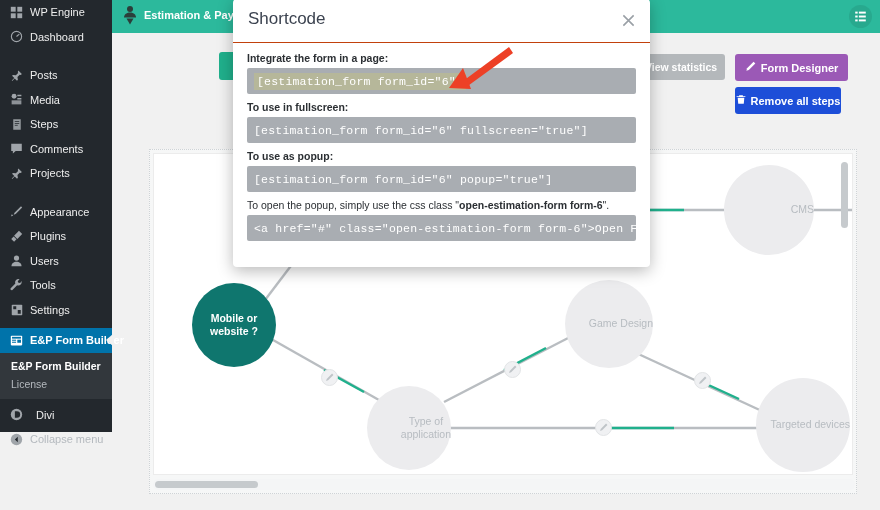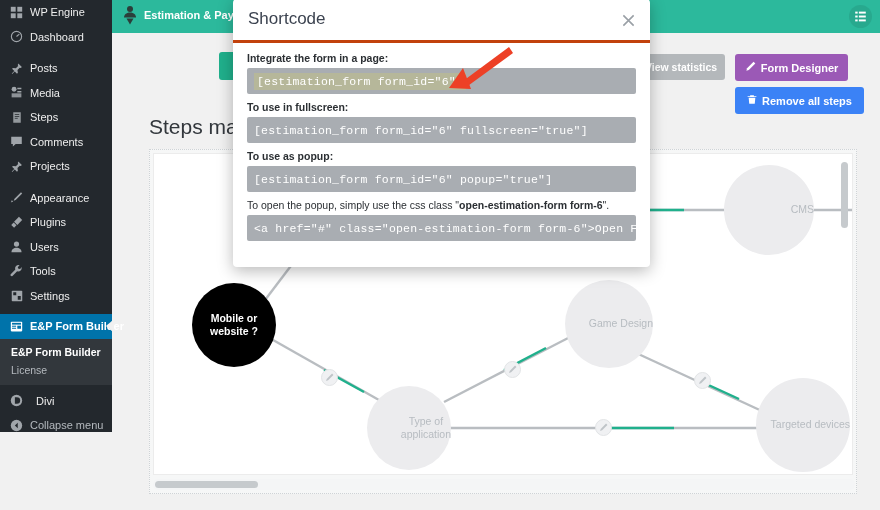--- a/index.html
+++ b/index.html
@@ -24,21 +24,21 @@
     color: #eeeeee; font-size: 11px;
     white-space: nowrap; cursor: pointer;
     position: relative;
   }
   .menu-item .ic {
     width: 15px; height: 14px; margin-right: 6px;
     display: flex; align-items: center; justify-content: center;
     color: #a0a5aa; flex: 0 0 auto;
   }
   .menu-item .ic svg { display: block; }
-  .menu-item.sep { margin-top: 7px; }
+  .menu-item.sep { margin-top: 14px; }
   .menu-item.active {
     background: #0073aa; color: #fff; font-weight: bold;
   }
   .menu-item.active .ic { color: #fff; }
   .menu-item.active::after {
     content: ""; position: absolute; right: -1px; top: 50%;
     margin-top: -6px;
     border-top: 6px solid transparent;
     border-bottom: 6px solid transparent;
     border-right: 7px solid #f1f1f1;
@@ -90,21 +90,21 @@
     color: #fff; font-size: 11px; font-weight: bold;
     font-family: "Liberation Sans", sans-serif;
     display: flex; align-items: center; justify-content: center;
     gap: 5px; cursor: pointer; white-space: nowrap;
     padding: 0 10px;
   }
   .btn-green { left: 107px; top: 19px; width: 72px; height: 28px; background: #20b08c; }
   .btn-stats { left: 525px; top: 21px; width: 88px; height: 26px;
                background: #b4b8bb; color: #ffffff; font-weight: bold; font-size: 10.5px; }
   .btn-designer { left: 623px; top: 21px; width: 113px; height: 27px; background: #9b59b6; }
-  .btn-remove { left: 623px; top: 54px; width: 129px; height: 27px; background: #3b82f6; }
+  .btn-remove { left: 623px; top: 54px; width: 106px; height: 27px; background: #1d4ed8; }
 
   .page-title {
     position: absolute; left: 37px; top: 82px;
     font-size: 21px; color: #32373c;
     font-family: "Liberation Sans", sans-serif;
     white-space: nowrap;
   }
 
   
   .canvas-wrap {
@@ -121,21 +121,21 @@
     overflow: hidden;
     border: 1px solid #ececec;
   }
   .node {
     position: absolute;
     border-radius: 50%;
     display: flex; align-items: center; justify-content: flex-end;
     text-align: center; line-height: 1.25;
     cursor: pointer;
   }
-  .node.teal { background: #000000; color: #fff; font-size: 10.5px; font-weight: bold; }
+  .node.teal { background: #0f766e; color: #fff; font-size: 10.5px; font-weight: bold; }
   .node.grey { background: #ececee; color: #b7bcc1; font-size: 10.5px; }
 
   .handle {
     position: absolute; width: 17px; height: 17px;
     border-radius: 50%; background: #f0f1f3;
     border: 1px solid #e2e4e6;
     display: flex; align-items: center; justify-content: center;
     cursor: pointer; z-index: 5;
   }
   .handle svg { display: block; }
@@ -166,21 +166,21 @@
     position: absolute; left: 233px; top: -1px;
     width: 417px; height: 268px;
     background: #fff;
     border-radius: 4px;
     box-shadow: 0 4px 16px rgba(0,0,0,0.28);
     z-index: 100;
     overflow: hidden;
   }
   .modal-head {
     position: relative; height: 44px;
-    border-bottom: 3px solid #c2410c;
+    border-bottom: 1px solid #c2410c;
   }
   .modal-title {
     position: absolute; left: 15px; top: 10px;
     font-size: 17px; color: #3c4350;
   }
   .modal-close {
     position: absolute; right: 10px; top: 9px;
     width: 24px; height: 24px;
     display: flex; align-items: center; justify-content: center;
     cursor: pointer;
@@ -427,21 +427,20 @@
     <button class="btn btn-remove">
       <span>
         <svg width="10" height="11" viewBox="0 0 16 16" fill="#ffffff">
             <path d="M5 1 h6 v1.6 h4 V4 H1 V2.6 h4z"></path>
             <path d="M2.7 5.2 h10.6 l-.9 9.6 H3.6z"></path>
           </svg>
       </span>
       <span>Remove all steps</span>
     </button>
 
-    <div class="page-title">Steps ma</div>
 
     <div class="canvas-wrap">
       <div class="canvas">
 
         <svg width="706" height="322" viewBox="0 0 706 322" style="position:absolute;left:0;top:0;">
 
           <line x1="108" y1="150" x2="152" y2="92" stroke="#b9bdc1" stroke-width="2.4"></line>
           <line x1="140" y1="106" x2="168" y2="70" stroke="#20b08c" stroke-width="2.4"></line>
 
           <line x1="112" y1="182" x2="232" y2="250" stroke="#b9bdc1" stroke-width="2.4"></line>

